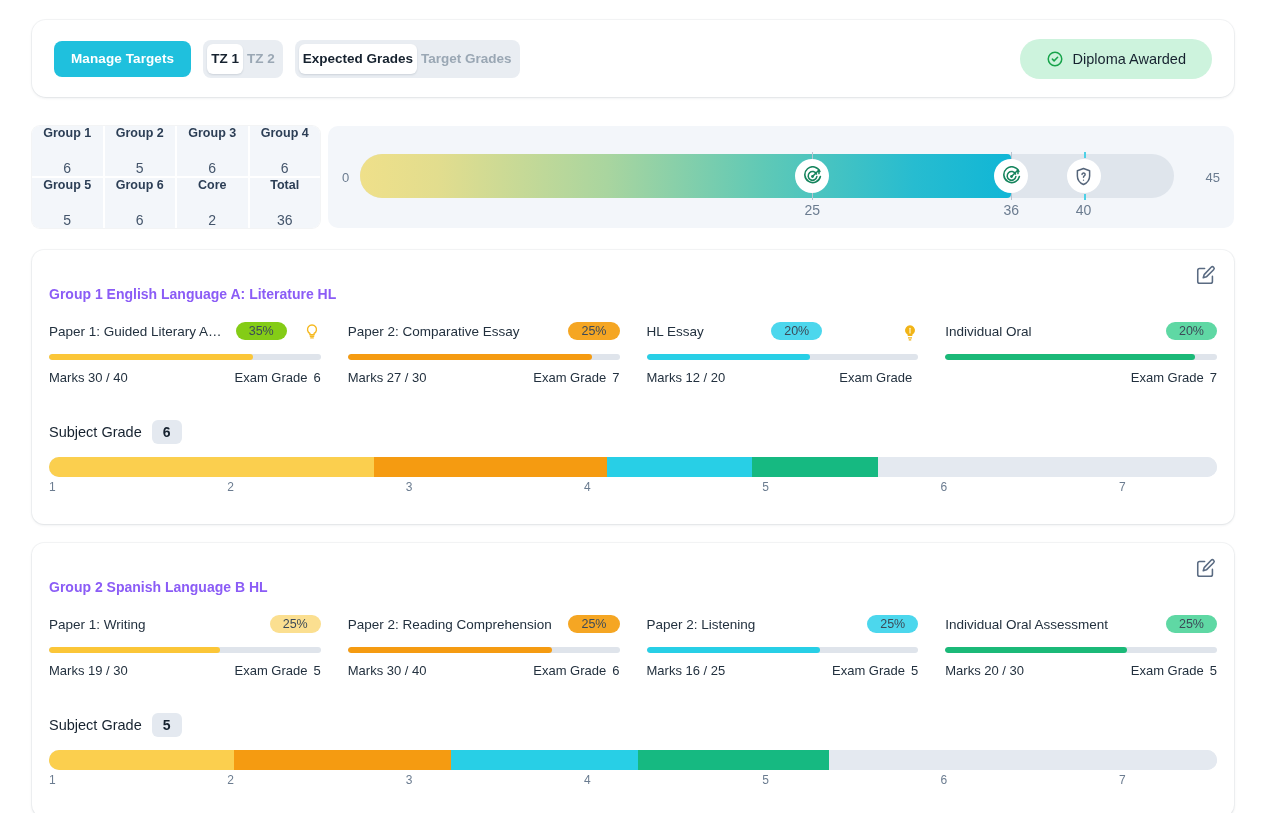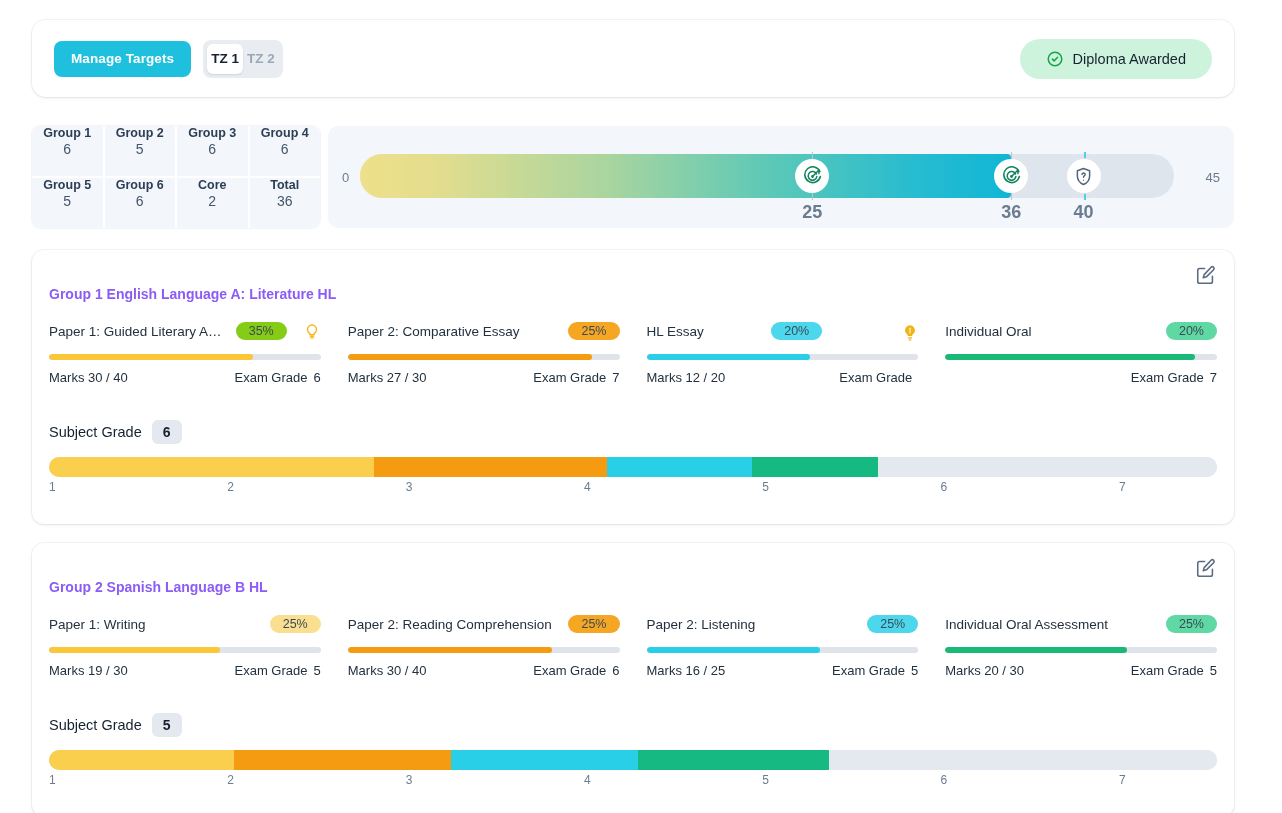--- a/index.html
+++ b/index.html
@@ -81,21 +81,21 @@
     grid-template-rows: repeat(2, 1fr);
     gap: 2px;
     background: #ffffff;
     border-radius: 8px;
     overflow: hidden;
     box-shadow: 0 0 0 1px rgba(16,35,60,.05);
   }
   .group-cell {
     background: #f3f6fa;
     display: flex; flex-direction: column;
-    align-items: center; justify-content: flex-start;
+    align-items: center; justify-content: space-between;
     gap: 1px;
   }
   .group-cell .g-label { font-size: 12.5px; font-weight: 700; color: #2c3e55; }
   .group-cell .g-value { font-size: 14px; color: #44556b; }
 
   .score-panel {
     flex: 1 1 auto;
     background: #f3f6fa;
     border-radius: 10px;
     position: relative;
@@ -132,21 +132,21 @@
     transform: translate(-50%,-50%);
     width: 28px; height: 28px;
     background: #ffffff;
     border-radius: 50%;
     display: flex; align-items: center; justify-content: center;
     box-shadow: 0 0 0 3px #ffffff;
   }
   .tick-label {
     position: absolute; top: 76px;
     transform: translateX(-50%);
-    font-size: 18px; color: #6b7c90; font-weight: bold;
+    font-size: 14px; color: #6b7c90;
   }
 
   
   .subject-card {
     position: absolute; left: 32px;
     width: 1202px;
     background: #ffffff;
     border-radius: 12px;
     box-shadow: 0 1px 3px rgba(16,35,60,.10), 0 0 0 1px rgba(16,35,60,.045);
   }
@@ -252,20 +252,24 @@
 <div class="page">
 
   <div class="toolbar-card">
     <button class="btn-primary">Manage Targets</button>
 
     <div class="segmented">
       <button class="seg-btn active">TZ 1</button>
       <button class="seg-btn">TZ 2</button>
     </div>
 
+    <div class="segmented">
+      <button class="seg-btn active">Expected Grades</button>
+      <button class="seg-btn">Target Grades</button>
+    </div>
 
     <div class="spacer"></div>
 
     <div class="diploma-badge">
       <span>
         <svg width="18" height="18" viewBox="0 0 24 24" fill="none" stroke="#16a34a" stroke-width="2" stroke-linecap="round" stroke-linejoin="round">
           <circle cx="12" cy="12" r="9"></circle>
           <path d="M8.5 12.2l2.3 2.3 4.7-4.9"></path>
         </svg>
       </span>

